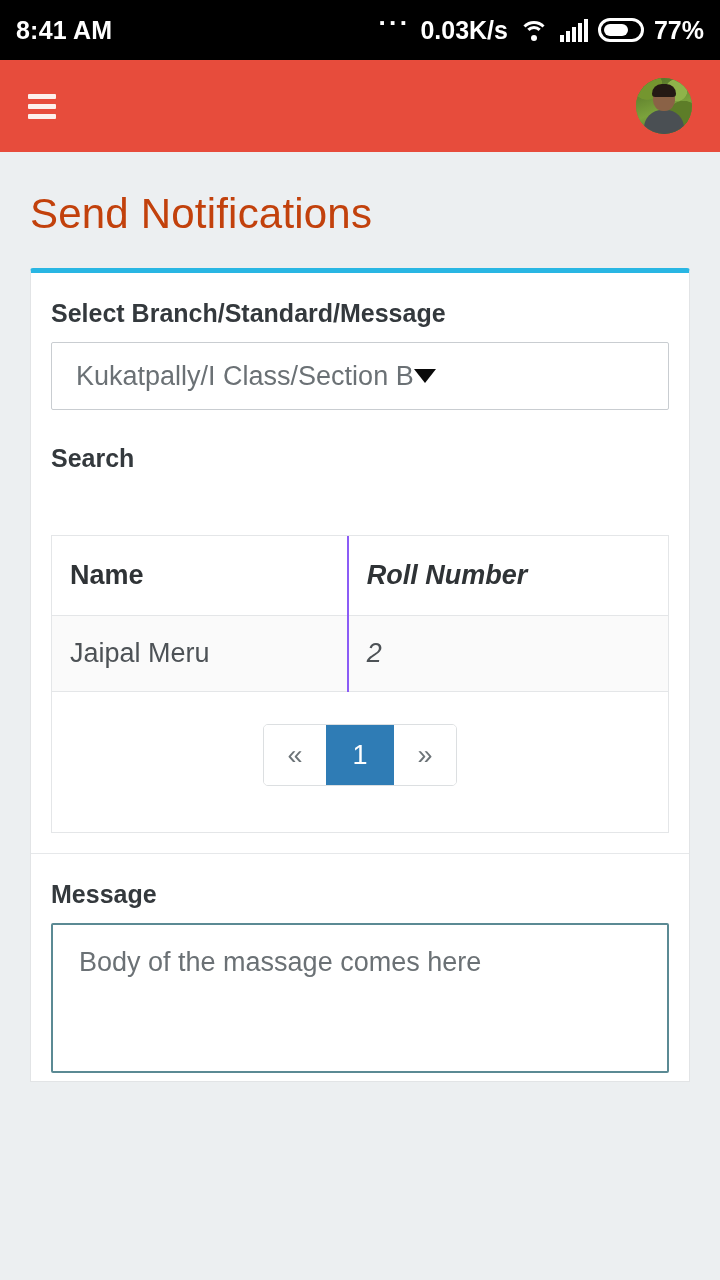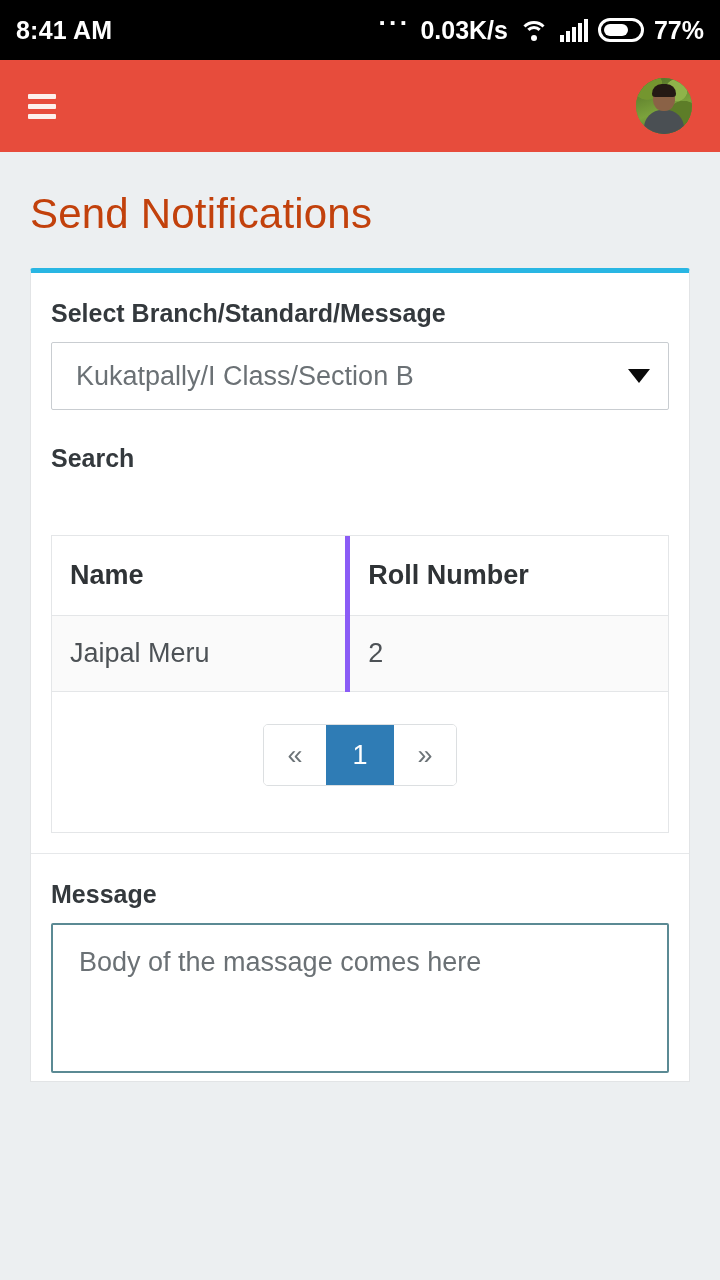--- a/index.html
+++ b/index.html
@@ -166,21 +166,21 @@
     border: 1px solid #c9cdd1;
     background: #fff;
     border-radius: 2px;
     display: flex;
     align-items: center;
     padding: 0 18px 0 24px;
     font-size: 27px;
     color: #6b7175;
     font-family: "Liberation Sans", sans-serif;
   }
-  .select-control { justify-content: space-between; }
+  .select-control { }
   .select-value { color: #6b7175; }
   .caret {
     width: 0; height: 0;
     border-left: 11px solid transparent;
     border-right: 11px solid transparent;
     border-top: 14px solid #0a0a0a;
   }
   .spacer-40 { height: 40px; }
 
   
@@ -191,21 +191,21 @@
   table { width: 100%; border-collapse: collapse; }
   thead th {
     text-align: left;
     font-size: 27px;
     font-weight: 700;
     color: #2f3336;
     padding: 24px 0 24px 18px;
     border-bottom: 1px solid #e4e6e8;
     background: #fff;
   }
-  thead th.c2, tbody td.c2 { border-left: 5px solid #8b5cf6; }
+  thead th.c2, tbody td.c2 { border-left: 2px solid #8b5cf6; font-style: italic; }
   thead th.c1, tbody td.c1 { width: 48%; }
   tbody td {
     font-size: 27px;
     color: #4d5256;
     padding: 22px 0 22px 18px;
     background: #fafafa;
     border-bottom: 1px solid #e4e6e8;
   }
   .pager-row {
     display: flex;

